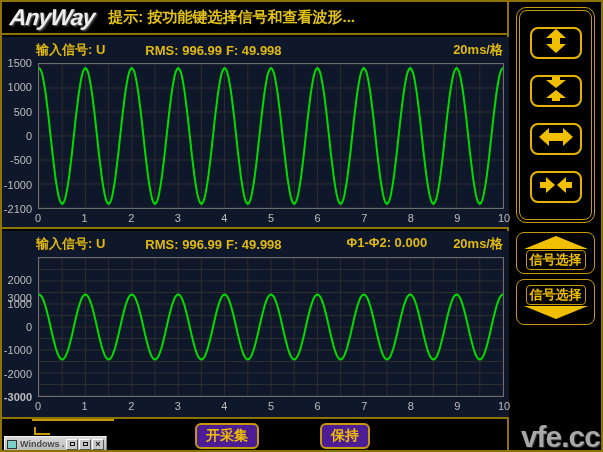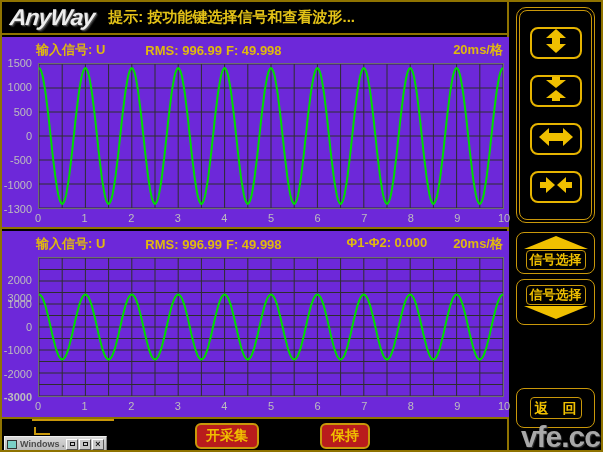--- a/index.html
+++ b/index.html
@@ -8,21 +8,21 @@
             border:2px solid #8f7300; overflow:hidden; }
 
   
   .main { position:absolute; left:0; top:0; width:507px; height:448px; border-right:2px solid #8f7300; }
 
   .titlebar { height:33px; border-bottom:2px solid #8f7300; display:flex; align-items:center; padding-left:8px; }
   .logo { font-style:italic; font-weight:bold; font-size:23px; letter-spacing:-1px;
           color:#ededed; text-shadow:1px 1px 0 #555, 2px 2px 1px #222; transform:skewX(-6deg); }
   .tip { margin-left:14px; color:#e3c217; font-size:15px; font-weight:bold; }
 
-  .panel { position:absolute; left:0; width:507px; background:#6d28d9; }
+  .panel { position:absolute; left:0; width:507px; background:#0f172a; }
   .panel1 { top:35px; height:192px; border-bottom:2px solid #8f7300; }
   .panel2 { top:229px; height:188px; border-bottom:2px solid #8f7300; }
 
   .phead { display:flex; align-items:center; height:22px; padding:4px 6px 0 34px;
            color:#e0b90f; font-size:13px; font-weight:bold; white-space:pre; }
   .phead .lbl { margin-right:40px; }
   .phead .rms { margin-right:4px; }
   .phead .right-group { margin-left:auto; display:flex; }
   .phead .phase { margin-right:26px; }
 
@@ -31,21 +31,21 @@
   .chart2 { height:158px; }
   .plot { position:absolute; left:36px; right:5px; top:2px; bottom:16px; border:1px solid #6e6e6e; }
   .plot svg { position:absolute; left:0; top:0; }
   .ylabels { position:absolute; left:0; width:32px; top:2px; bottom:16px; }
   .ytick { position:absolute; right:2px; transform:translateY(-50%); color:#bdbdbd; font-size:11px; }
   .xlabels { position:absolute; left:36px; right:5px; bottom:0; height:14px; }
   .xtick { position:absolute; top:1px; transform:translateX(-50%); color:#bdbdbd; font-size:11px; }
 
   .bottombar { position:absolute; left:0; top:419px; width:507px; height:29px;
                display:flex; align-items:center; padding-left:193px; }
-  .bbtn { border:2px solid #c9980a; border-radius:6px; background:#b91c1c; color:#f0c000;
+  .bbtn { border:2px solid #c9980a; border-radius:6px; background:#4c1d95; color:#f0c000;
           font-size:14px; font-weight:bold; padding:2px 9px; margin-right:5px;
           font-family:"Liberation Sans", sans-serif; cursor:pointer; white-space:nowrap; }
   .bbtn.hl { background:#3a3a30; color:#e8e8da; }
   .bbtn.hold { margin-left:56px; }
 
   
   .sidebar { position:absolute; left:509px; top:0; width:90px; height:448px; }
   .icon-panel { position:absolute; left:5px; top:5px; width:79px; height:216px;
                 border:1px solid #c9980a; border-radius:10px; padding:2px; }
   .icon-panel-in { width:100%; height:100%; border:1px solid #c9980a; border-radius:8px;
@@ -110,21 +110,21 @@
         </span>
       </div>
       <div class="chart chart1">
         <div class="ylabels">
             <div class="ytick" style="top: 0%;">1500</div>
             <div class="ytick" style="top: 16.6667%;">1000</div>
             <div class="ytick" style="top: 33.3333%;">500</div>
             <div class="ytick" style="top: 50%;">0</div>
             <div class="ytick" style="top: 66.6667%;">-500</div>
             <div class="ytick" style="top: 83.3333%;">-1000</div>
-            <div class="ytick" style="top: 100%;">-1300</div>
+            <div class="ytick" style="top: 100%;">-2100</div>
           </div>
         <div class="plot">
             <svg width="464" height="144">
               <line x1="0" y1="0" x2="0" y2="144" stroke="#2e2e2e" stroke-width="1"></line>
               <line x1="23.200000000000003" y1="0" x2="23.200000000000003" y2="144" stroke="#2e2e2e" stroke-width="1"></line>
               <line x1="46.400000000000006" y1="0" x2="46.400000000000006" y2="144" stroke="#2e2e2e" stroke-width="1"></line>
               <line x1="69.6" y1="0" x2="69.6" y2="144" stroke="#2e2e2e" stroke-width="1"></line>
               <line x1="92.80000000000001" y1="0" x2="92.80000000000001" y2="144" stroke="#2e2e2e" stroke-width="1"></line>
               <line x1="116" y1="0" x2="116" y2="144" stroke="#2e2e2e" stroke-width="1"></line>
               <line x1="139.2" y1="0" x2="139.2" y2="144" stroke="#2e2e2e" stroke-width="1"></line>
@@ -297,23 +297,20 @@
       <div class="tri-up"></div>
       <div class="sbtn-label">信号选择</div>
     </div>
 
     <div class="sbtn sig-down">
       <div class="sbtn-label">信号选择</div>
       <div class="tri-down"></div>
     </div>
 
 
-    <div class="sbtn ret">
-      <div class="sbtn-label big">返　回</div>
-    </div>
   </div>
 
   <div class="gold-frag">
     <div class="bar"></div>
       <div class="el"></div>
   </div>
 
   <div class="taskbar">
     <div class="tb-icon"></div>
     <div class="tb-title">Windows ...</div>

